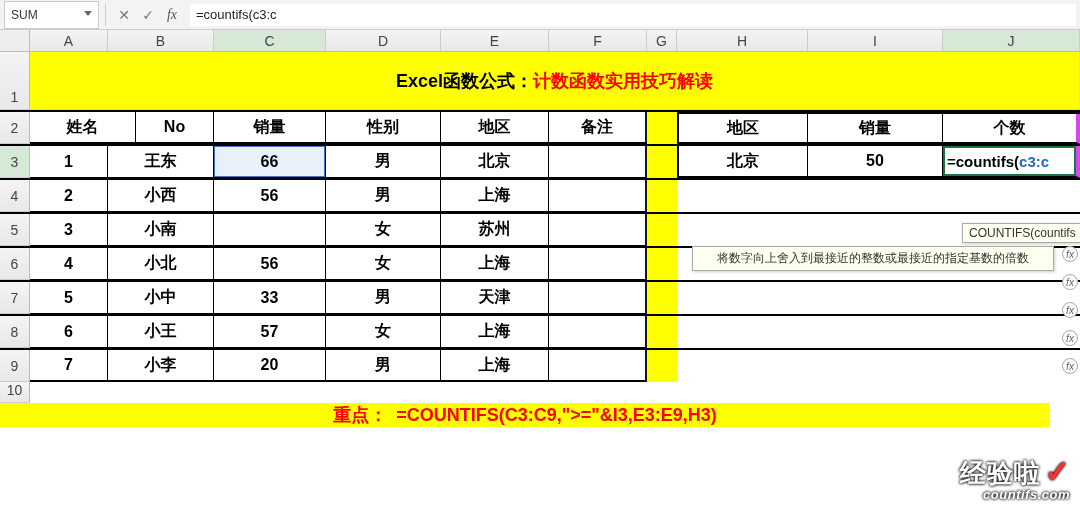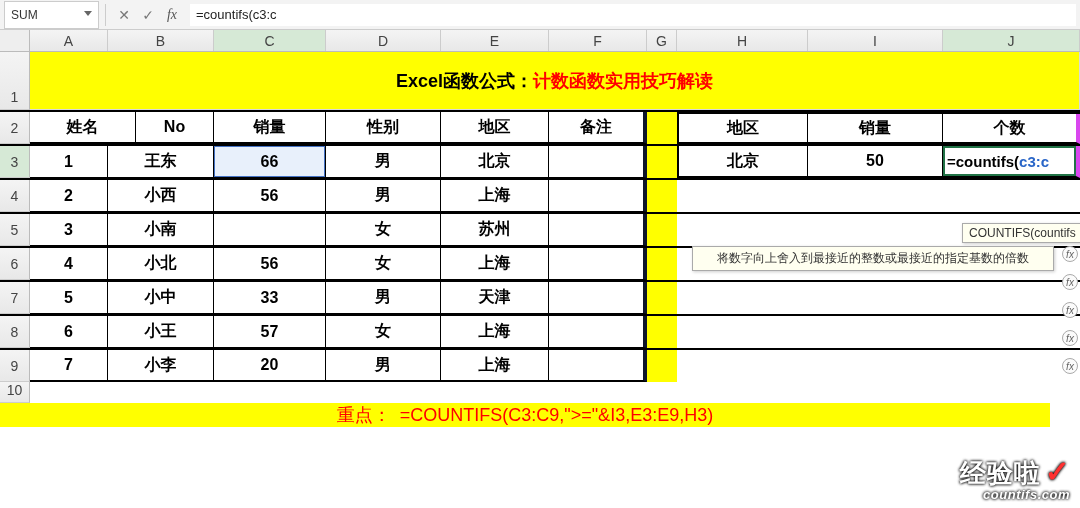--- a/index.html
+++ b/index.html
@@ -85,21 +85,21 @@
     background: #ffff00; display: flex; align-items: center; justify-content: center;
     font-size: 18px; font-weight: bold;
   }
   .title-black { color: #000; }
   .title-red { color: #ff0000; }
 
   
   .tbl { border-top: 2px solid #000; }
   .tbl .cell { border-right: 1px solid #000; border-bottom: 1px solid #000; background: #fff; }
   .tbl .cell:first-of-type { border-left: 2px solid #000; }
-  .tbl .cell.last-c { border-right: 4px solid #0f172a; font-family: Liberation Mono, monospace; }
+  .tbl .cell.last-c { border-right: 2px solid #0f172a; font-family: Liberation Mono, monospace; }
   .tbl-last .cell { border-bottom: 2px solid #000; }
 
   .hdr-row .cell { border-bottom: 2px solid #000; }
 
   .yellow-cell { background: #ffff00 !important; border-right: none !important; border-bottom: none !important; }
 
   
   .rtbl .cell { border-right: 1px solid #000; border-bottom: 1px solid #000; background: #fff; }
   .rth { border-top: 2px solid #000; }
   .rtbl .cell.hfirst { border-left: 2px solid #000; }
@@ -140,21 +140,21 @@
     position: absolute; right: 2px; top: 246px;
     display: flex; flex-direction: column; gap: 12px;
   }
   .ghost-icons span {
     width: 16px; height: 16px; border: 1px solid #aaa; border-radius: 8px;
     font-size: 10px; display: flex; align-items: center; justify-content: center;
     color: #666; font-style: italic; background: #fbfbfb;
   }
 
   .bottom-formula {
-    color: #ff0000; font-size: 18px; font-weight: normal;
+    color: #ff0000; font-size: 18px; font-weight: bold;
     display: flex; align-items: center; justify-content: center; gap: 9px;
   }
 
   .watermark {
     position: absolute; right: 10px; bottom: 6px; text-align: right;
     color: #fff; font-weight: bold; line-height: 1.1;
     text-shadow: 0 0 3px #000, 0 0 3px #000;
     z-index: 20;
   }
   .watermark .big { font-size: 26px; letter-spacing: 1px; }

